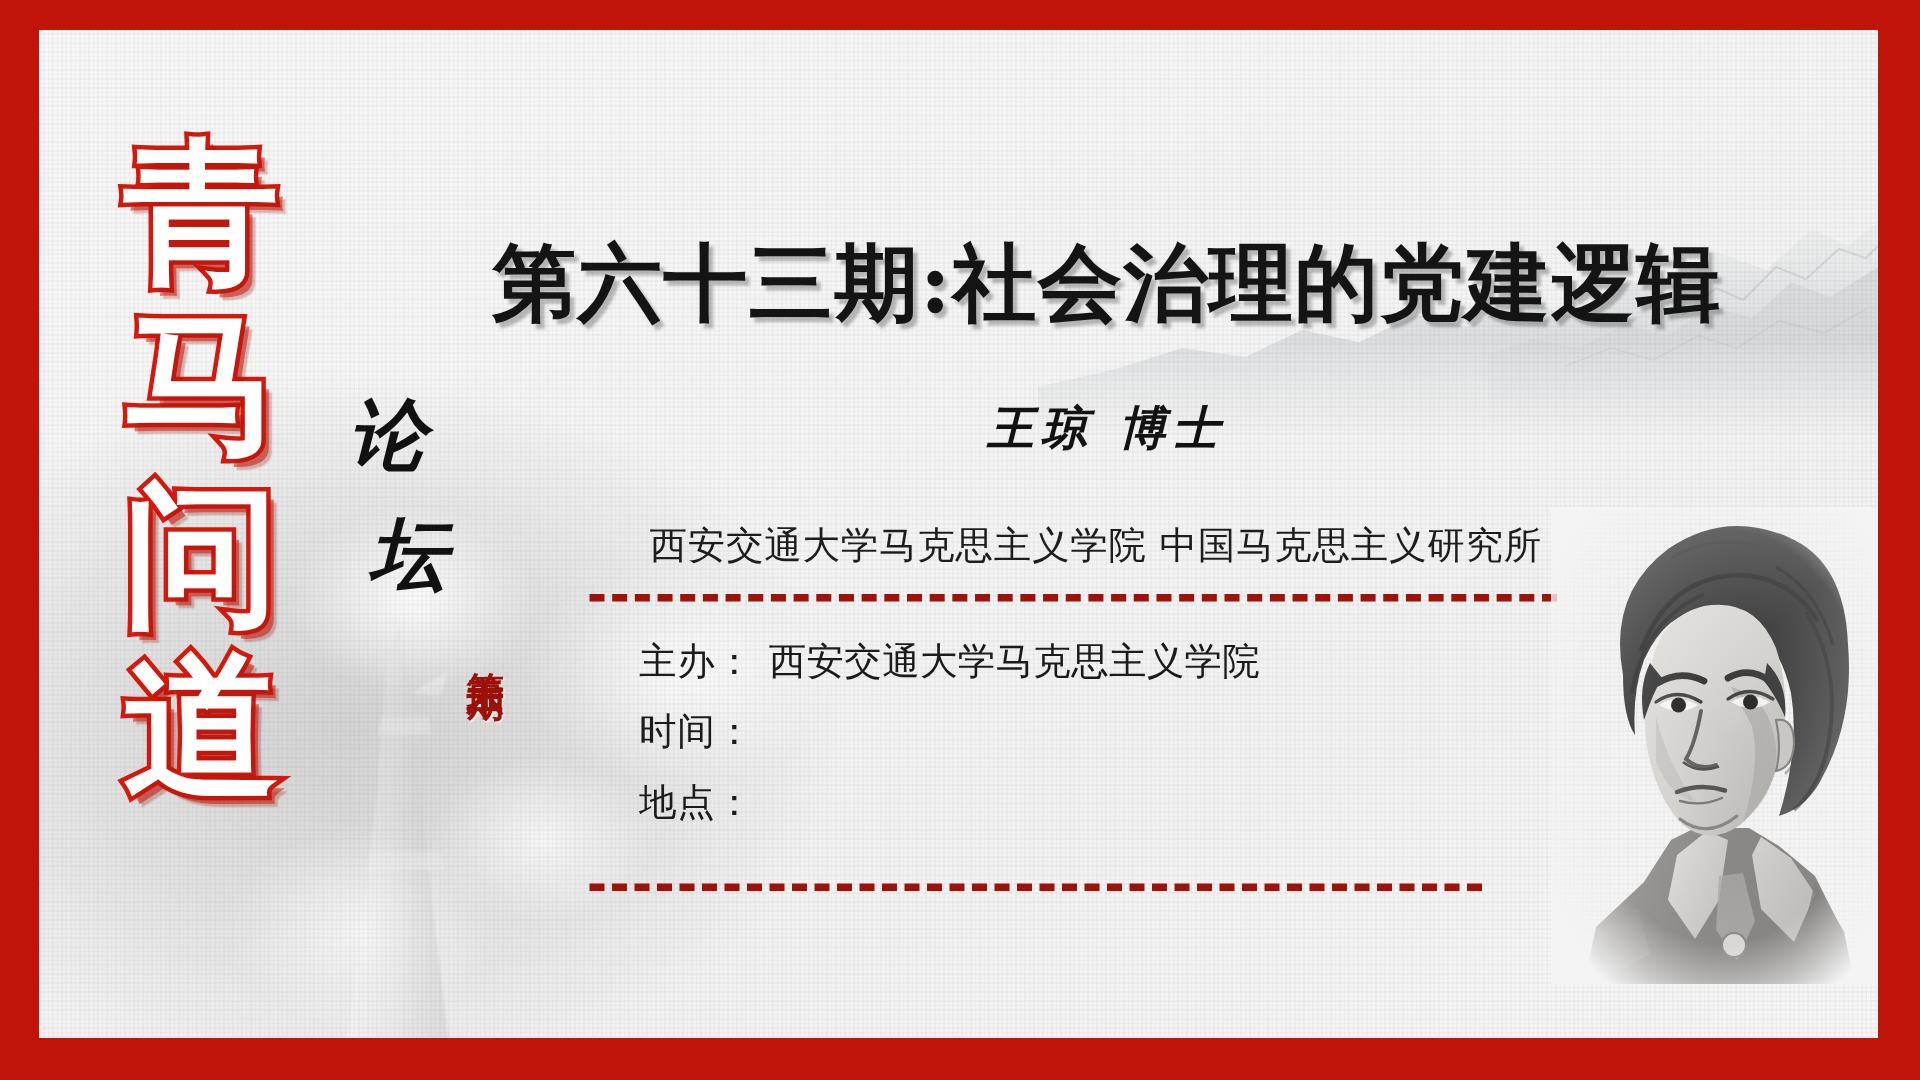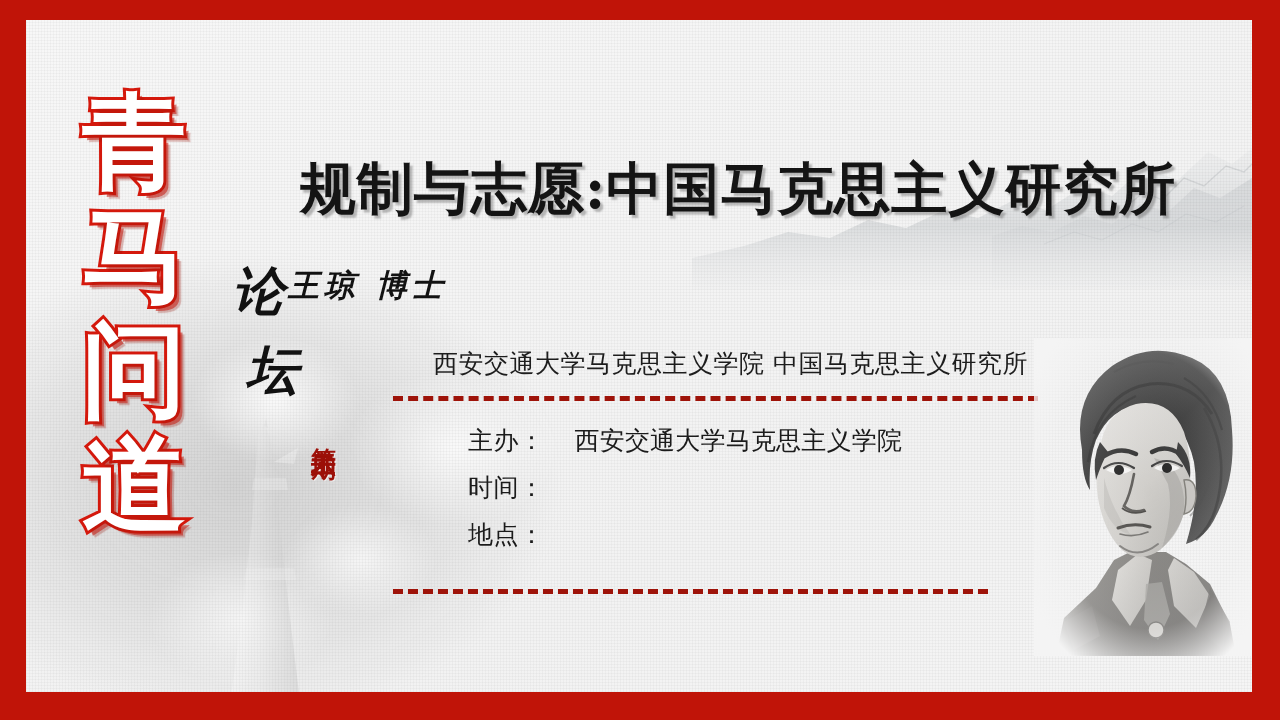--- a/index.html
+++ b/index.html
@@ -190,21 +190,21 @@
     position: absolute;
     left: 262px;
     top: 245px;
     width: 900px;
     z-index: 12;
     font-family: "DejaVu Serif", "Liberation Serif", serif;
     font-size: 31px;
     font-weight: 700;
     font-style: italic;
     color: #121212;
-    text-align: left;
+    text-align: center;
     letter-spacing: 5px;
     white-space: nowrap;
   }
 
   
   #affiliation {
     position: absolute;
     left: 262px;
     top: 327px;
     width: 740px;
@@ -250,25 +250,23 @@
   #details .row {
     display: flex;
     align-items: baseline;
     margin-bottom: 22px;
     white-space: nowrap;
   }
   #details .row:last-child { margin-bottom: 0; }
   #details .lbl {
     letter-spacing: 0.5px;
     margin-right: 10px;
-    margin-left: 42px;
   }
   #details .val {
     letter-spacing: 0.2px;
-    margin-left: 20px;
   }
 
   
   #portrait {
     position: absolute;
     left: 1008px;
     top: 318px;
     width: 228px;
     height: 318px;
     z-index: 12;
@@ -332,21 +330,21 @@
 
     <div id="forum-block">
       <div id="forum-cal">
         <span class="c1">论</span>
         <span class="c2">坛</span>
       </div>
     </div>
 
     <div id="issue-no">第六十三期</div>
 
-    <div id="main-title">规制与志愿:中国马克思主义研究所</div>
+    <div id="main-title">第六十三期:社会治理的党建逻辑</div>
 
     <div id="speaker">王琼  博士</div>
 
     <div id="affiliation">西安交通大学马克思主义学院  中国马克思主义研究所</div>
 
     <div class="rule" id="rule-top"></div>
     <div class="rule" id="rule-bottom"></div>
 
     <div id="details">
       <div class="row">

